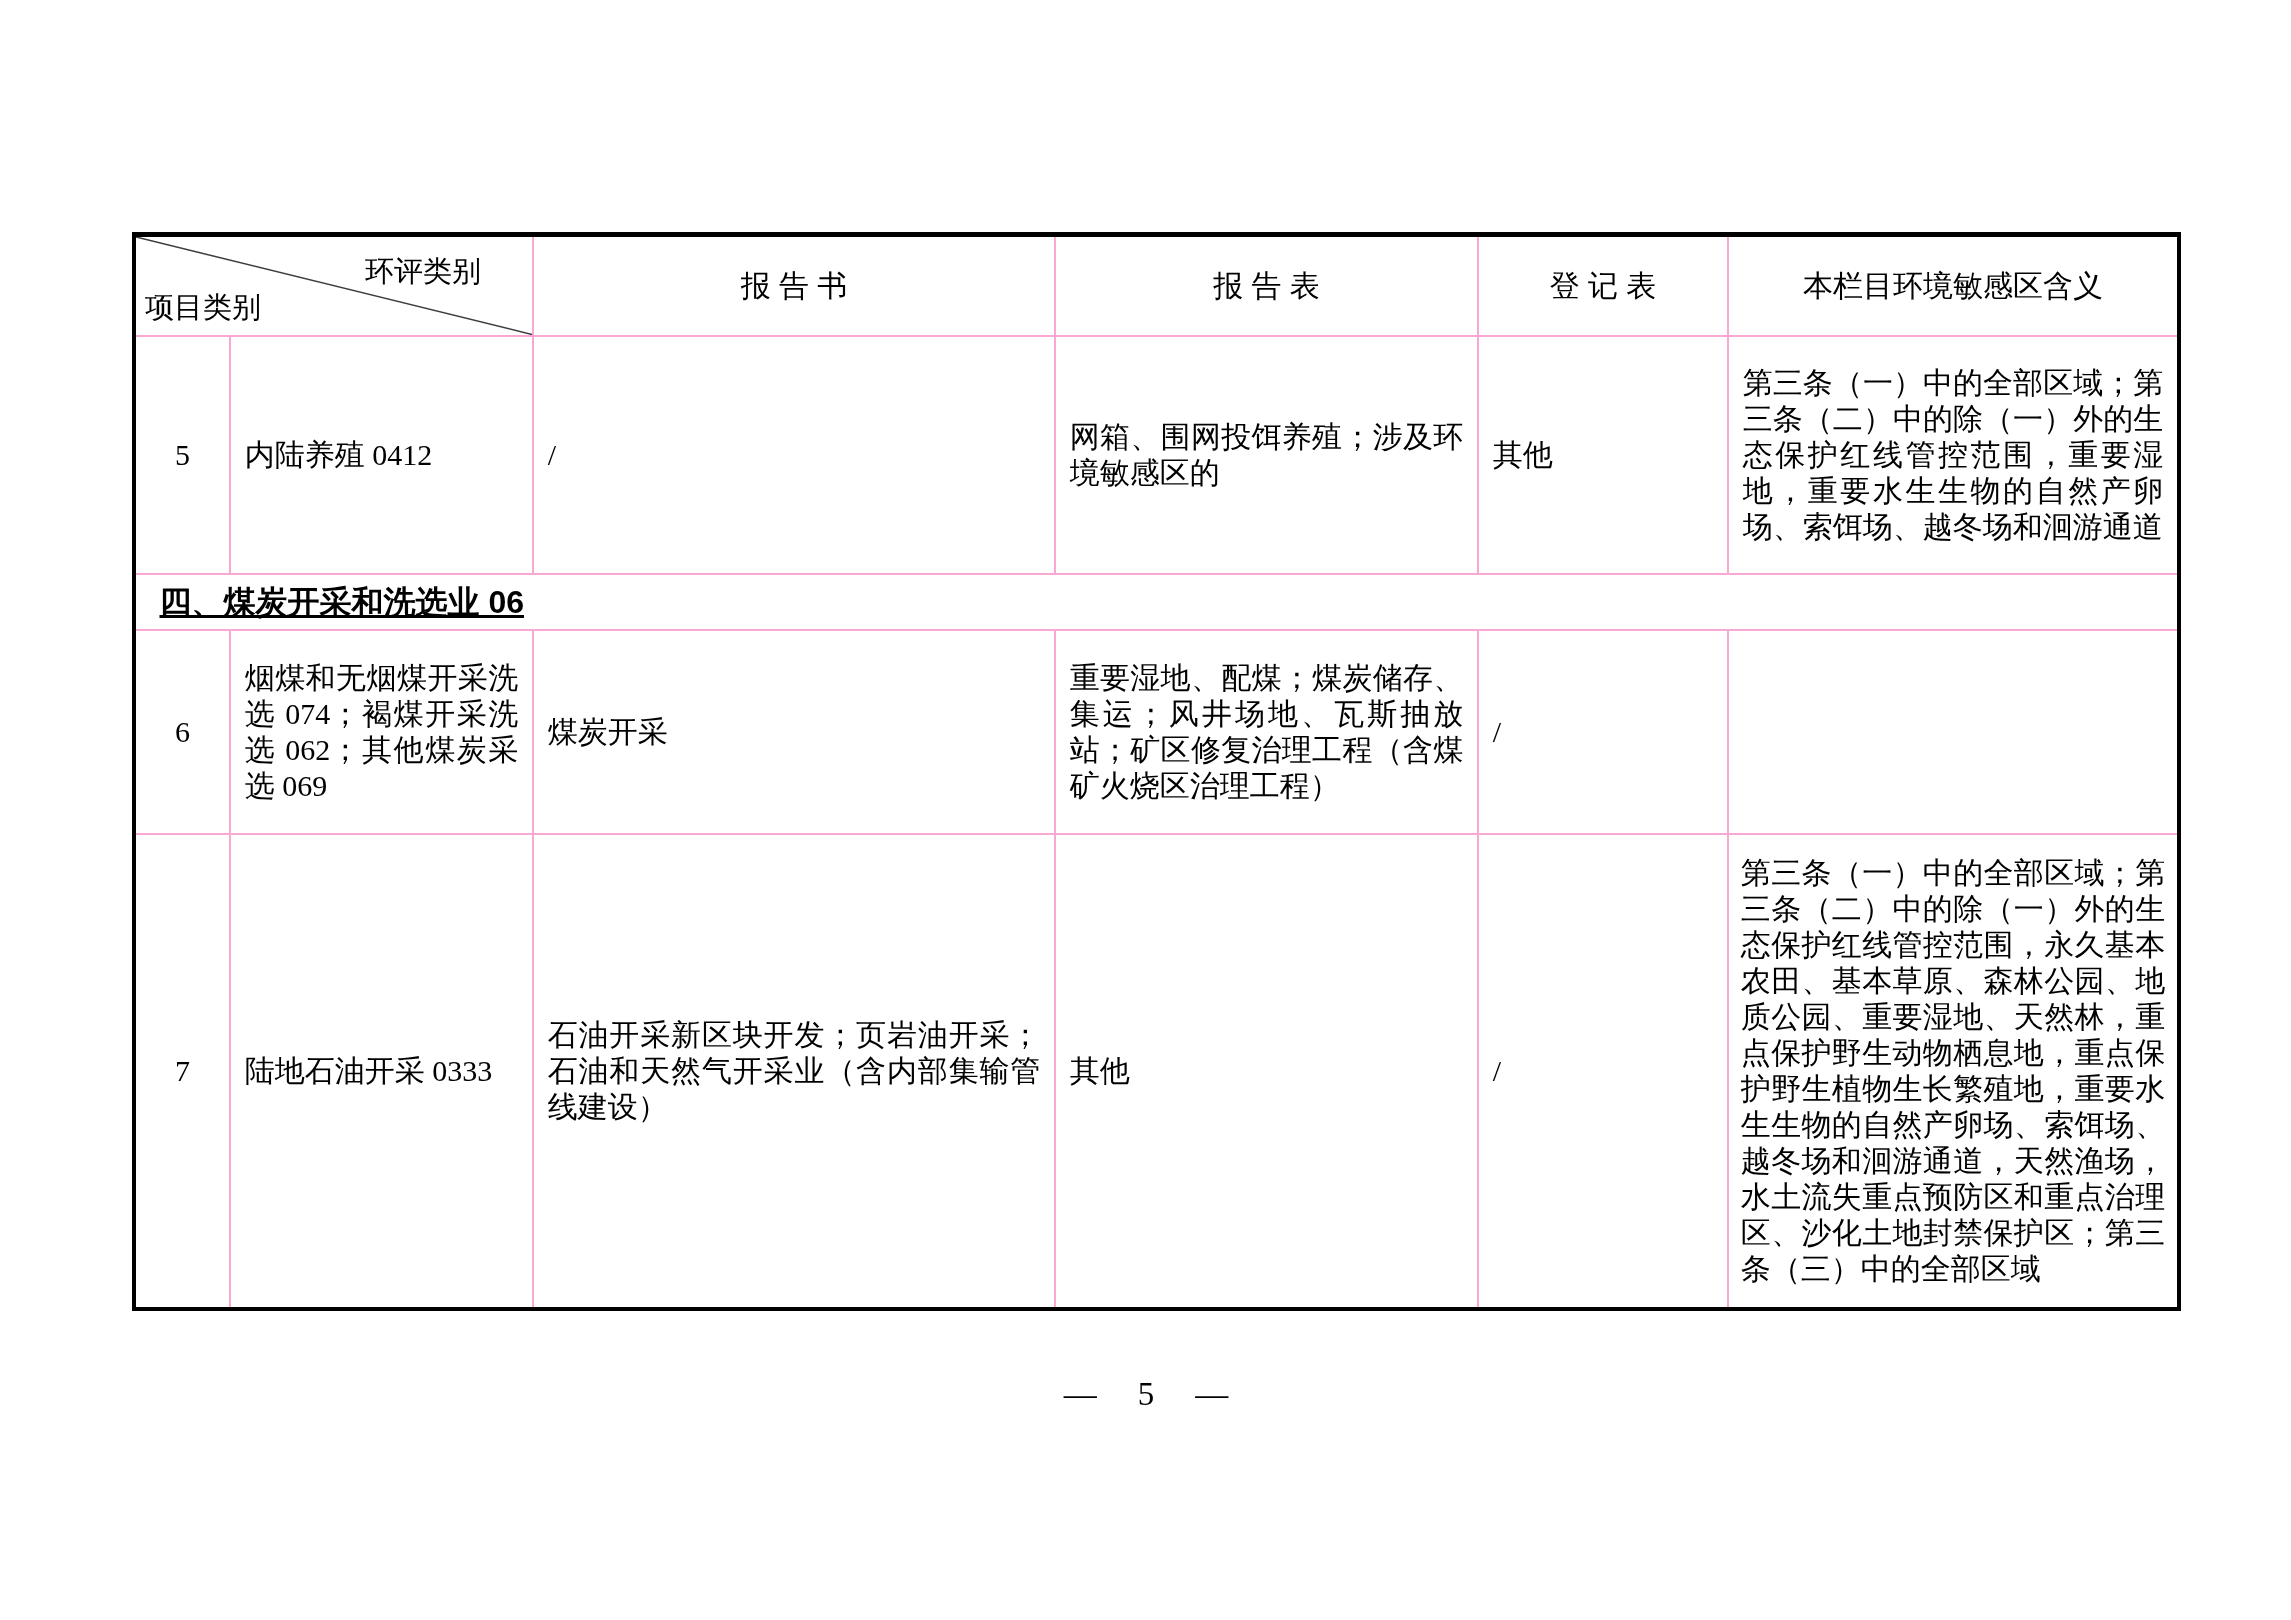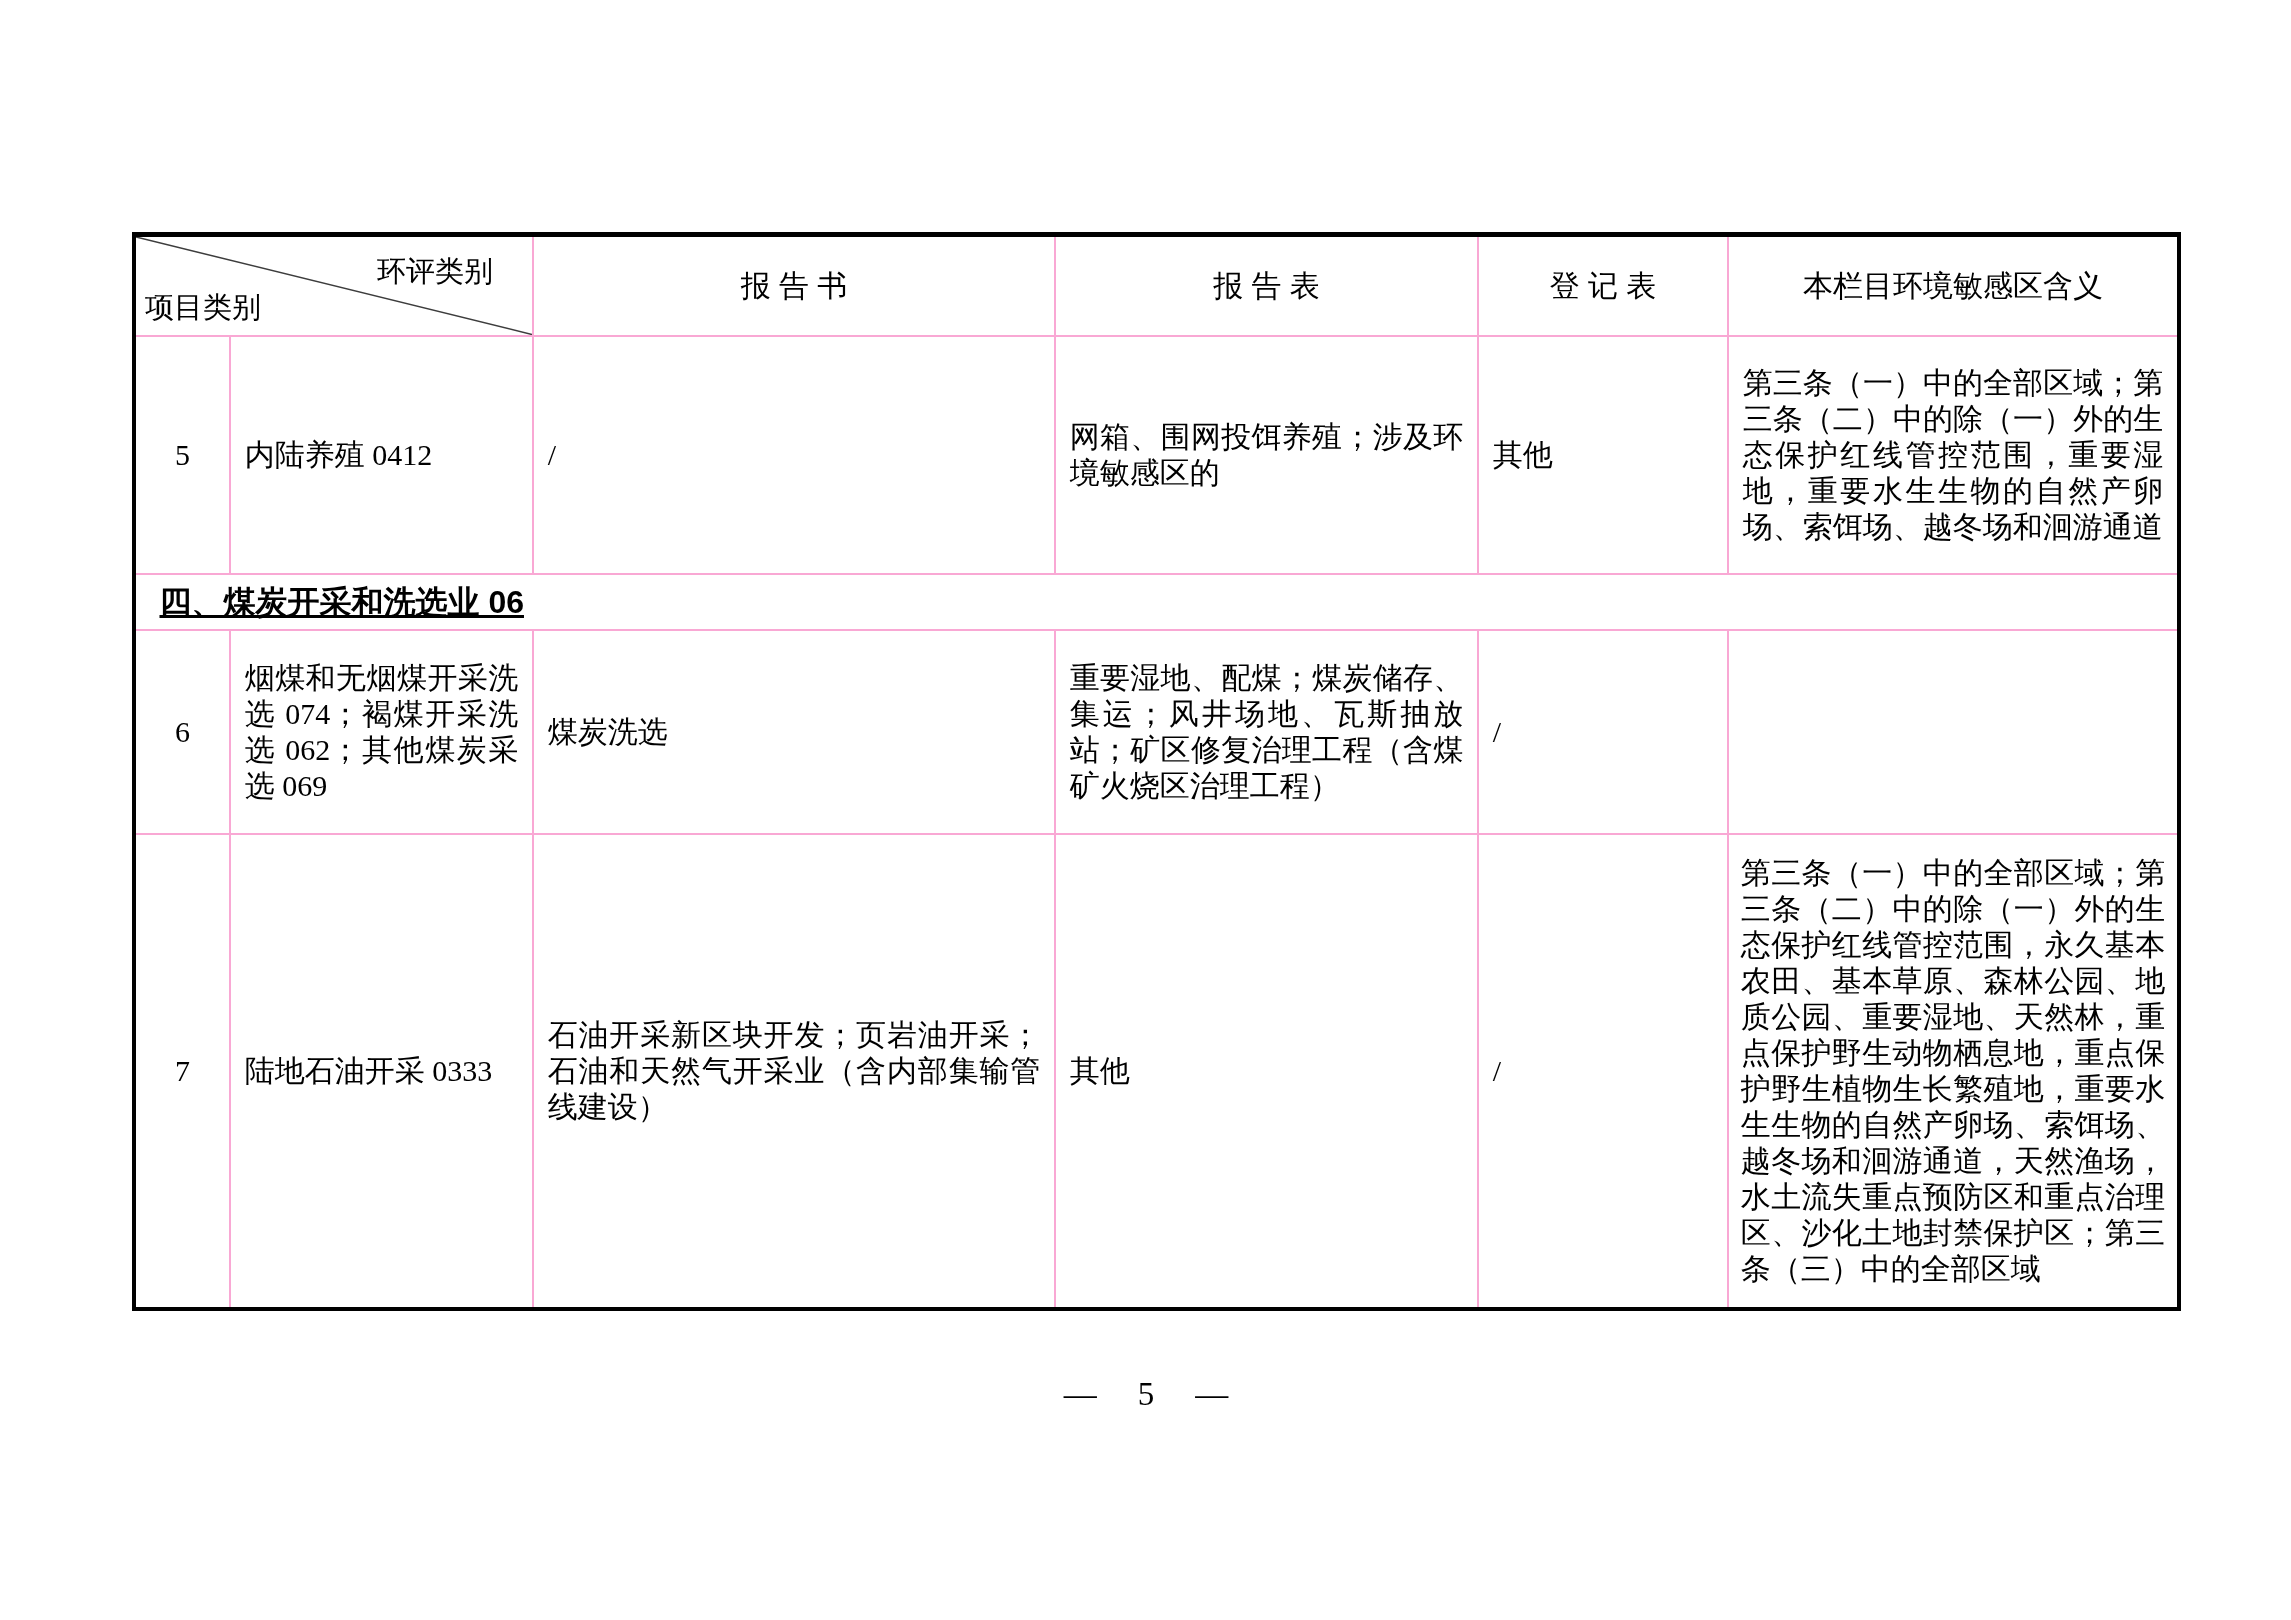--- a/index.html
+++ b/index.html
@@ -34,21 +34,21 @@
   .header-row th {
     font-family: "Liberation Sans", "DejaVu Sans", sans-serif;
     font-weight: normal;
     font-size: 30px;
     text-align: center;
     padding: 0 5.9px;
   }
   .diag-cell { position: relative; padding: 0; }
   .diag-svg { position: absolute; left: 0; top: 0; width: 100%; height: 100%; display: block; }
   .diag-top {
-    position: absolute; top: 15.7px; right: 39px;
+    position: absolute; top: 15.7px; right: 51px;
     font-size: 29px;
     font-family: "Liberation Sans", "DejaVu Sans", sans-serif;
   }
   .diag-bottom {
     position: absolute; bottom: 9.8px; left: 9px;
     font-size: 29px;
     font-family: "Liberation Sans", "DejaVu Sans", sans-serif;
   }
   .section-row td {
     font-family: "Liberation Sans", "DejaVu Sans", sans-serif;
@@ -110,21 +110,21 @@
       <td class="c-text">第三条（一）中的全部区域；第三条（二）中的除（一）外的生态保护红线管控范围，重要湿地，重要水生生物的自然产卵场、索饵场、越冬场和洄游通道</td>
     </tr>
 
     <tr class="section-row" style="height:56px;text-decoration:underline;">
       <td colspan="6">四、煤炭开采和洗选业 06</td>
     </tr>
 
     <tr style="height:204px;">
       <td class="c-no">6</td>
       <td class="c-text">烟煤和无烟煤开采洗选 074；褐煤开采洗选 062；其他煤炭采选 069</td>
-      <td class="c-text">煤炭洗选</td>
+      <td class="c-text">煤炭开采</td>
       <td class="c-text">重要湿地、配煤；煤炭储存、集运；风井场地、瓦斯抽放站；矿区修复治理工程（含煤矿火烧区治理工程）</td>
       <td class="c-text">/</td>
       <td class="c-text"></td>
     </tr>
 
 
     <tr style="height:475px;">
       <td class="c-no">7</td>
       <td class="c-text">陆地石油开采 0333</td>
       <td class="c-text">石油开采新区块开发；页岩油开采；石油和天然气开采业（含内部集输管线建设）</td>

